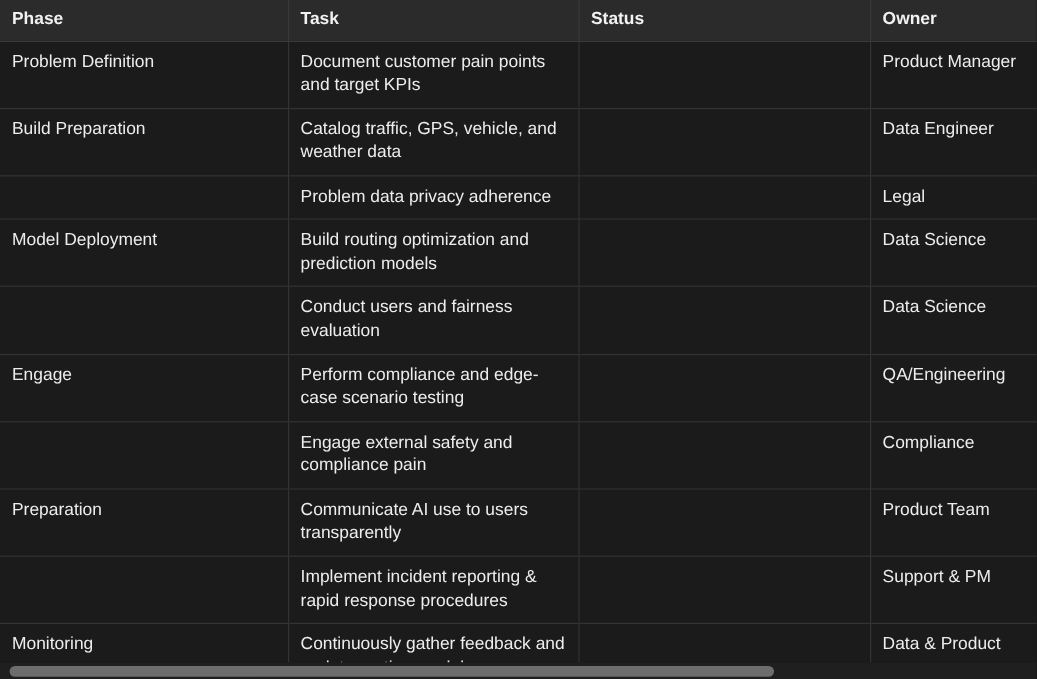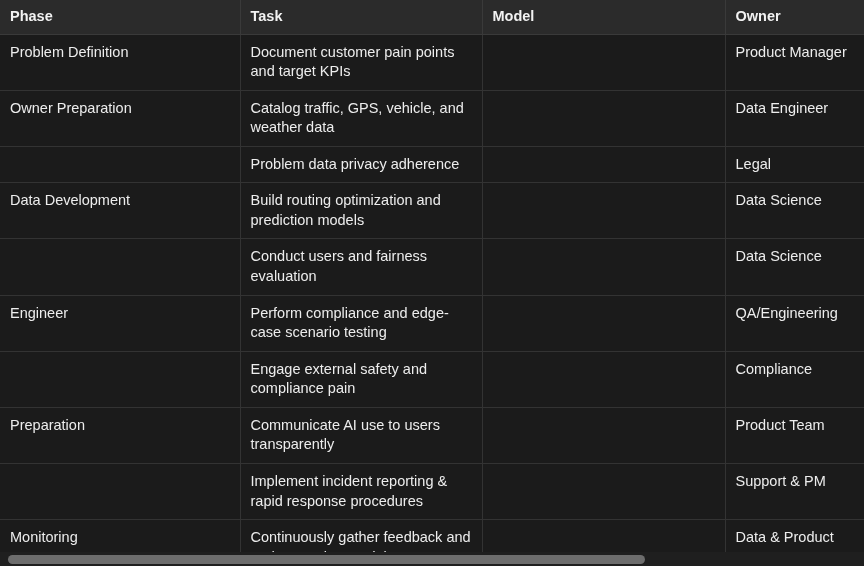--- a/index.html
+++ b/index.html
@@ -92,57 +92,57 @@
       <colgroup>
         <col class="c-phase">
           <col class="c-task">
           <col class="c-status">
           <col class="c-owner">
       </colgroup>
       <thead>
         <tr>
           <th>Phase</th>
           <th>Task</th>
-          <th>Model</th>
+          <th>Status</th>
           <th>Owner</th>
         </tr>
       </thead>
       <tbody id="table-body">
           <tr class="tall">
             <td>Problem Definition</td>
             <td>Document customer pain points and target KPIs</td>
             <td class="cell-empty"></td>
             <td>Product Manager</td>
           </tr>
           <tr class="tall">
-            <td>Owner Preparation</td>
+            <td>Build Preparation</td>
             <td>Catalog traffic, GPS, vehicle, and weather data</td>
             <td class="cell-empty"></td>
             <td>Data Engineer</td>
           </tr>
           <tr class="short">
             <td class="cell-empty"></td>
             <td>Problem data privacy adherence</td>
             <td class="cell-empty"></td>
             <td>Legal</td>
           </tr>
           <tr class="tall">
-            <td>Data Development</td>
+            <td>Model Deployment</td>
             <td>Build routing optimization and prediction models</td>
             <td class="cell-empty"></td>
             <td>Data Science</td>
           </tr>
           <tr class="tall">
             <td class="cell-empty"></td>
             <td>Conduct users and fairness evaluation</td>
             <td class="cell-empty"></td>
             <td>Data Science</td>
           </tr>
           <tr class="tall">
-            <td>Engineer</td>
+            <td>Engage</td>
             <td>Perform compliance and edge-case scenario testing</td>
             <td class="cell-empty"></td>
             <td>QA/Engineering</td>
           </tr>
           <tr class="tall">
             <td class="cell-empty"></td>
             <td>Engage external safety and compliance pain</td>
             <td class="cell-empty"></td>
             <td>Compliance</td>
           </tr>

